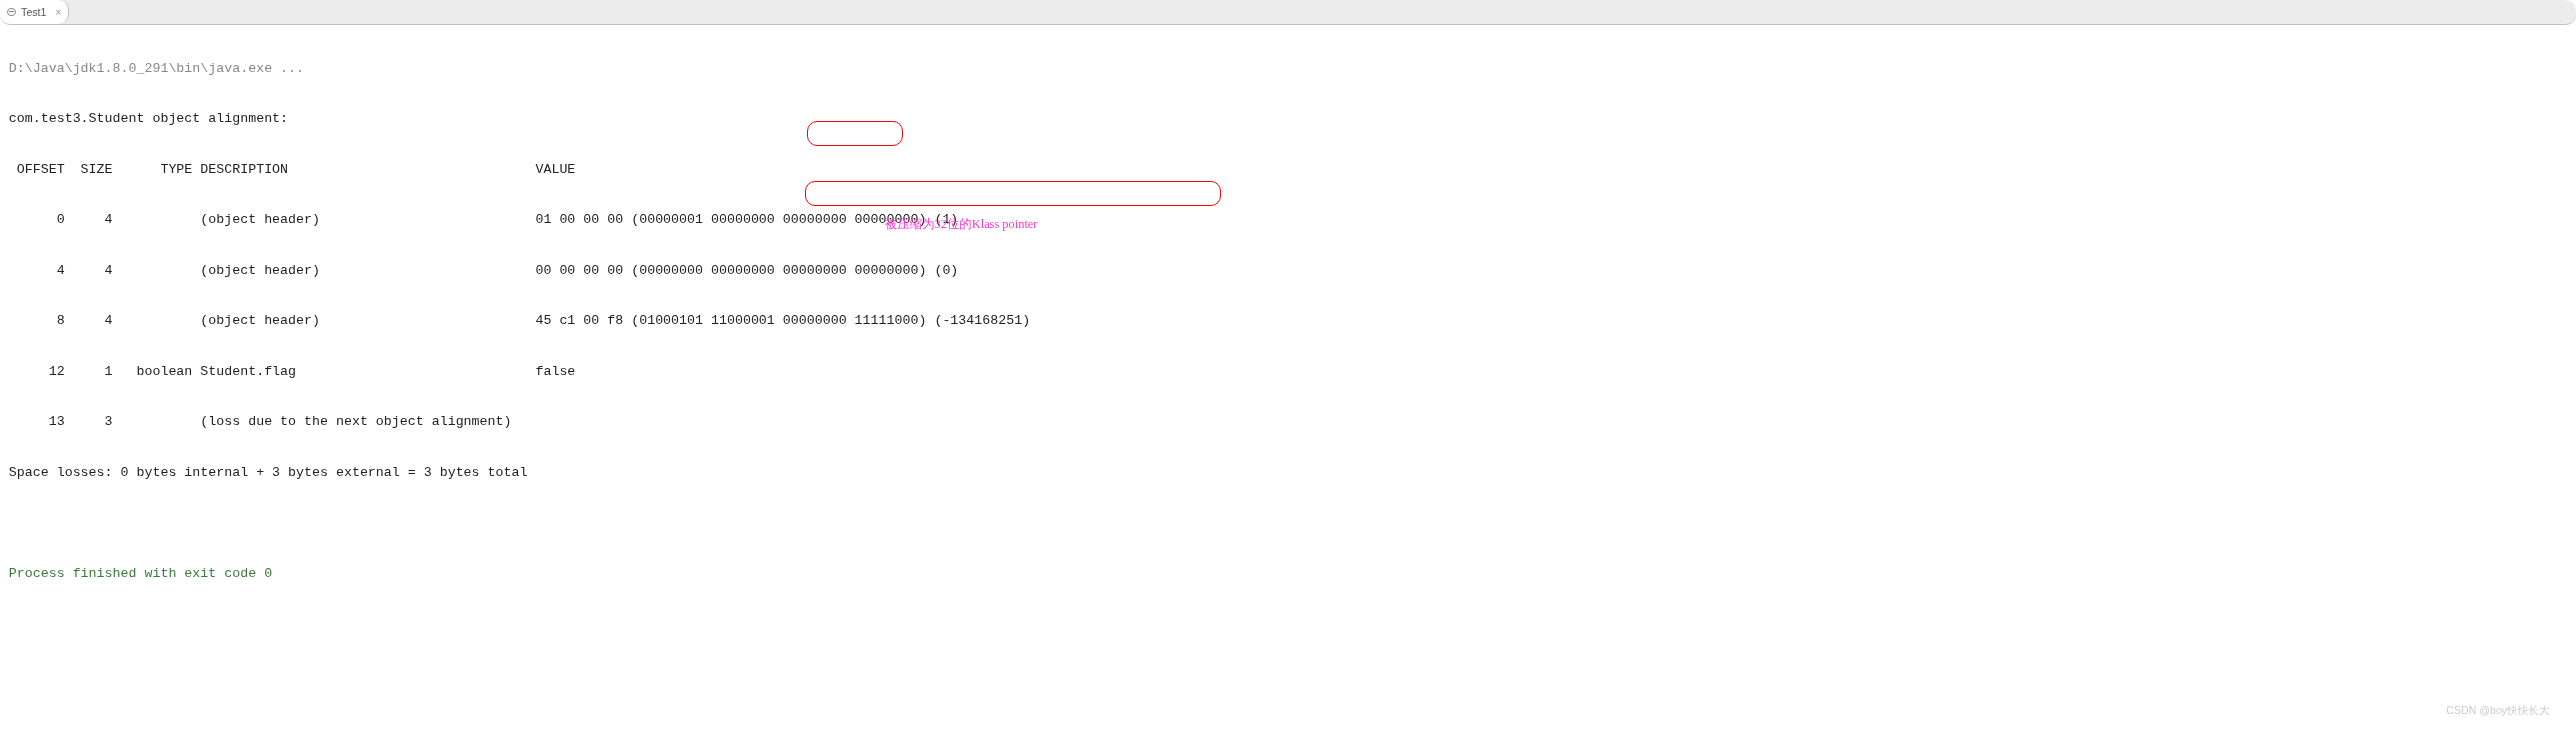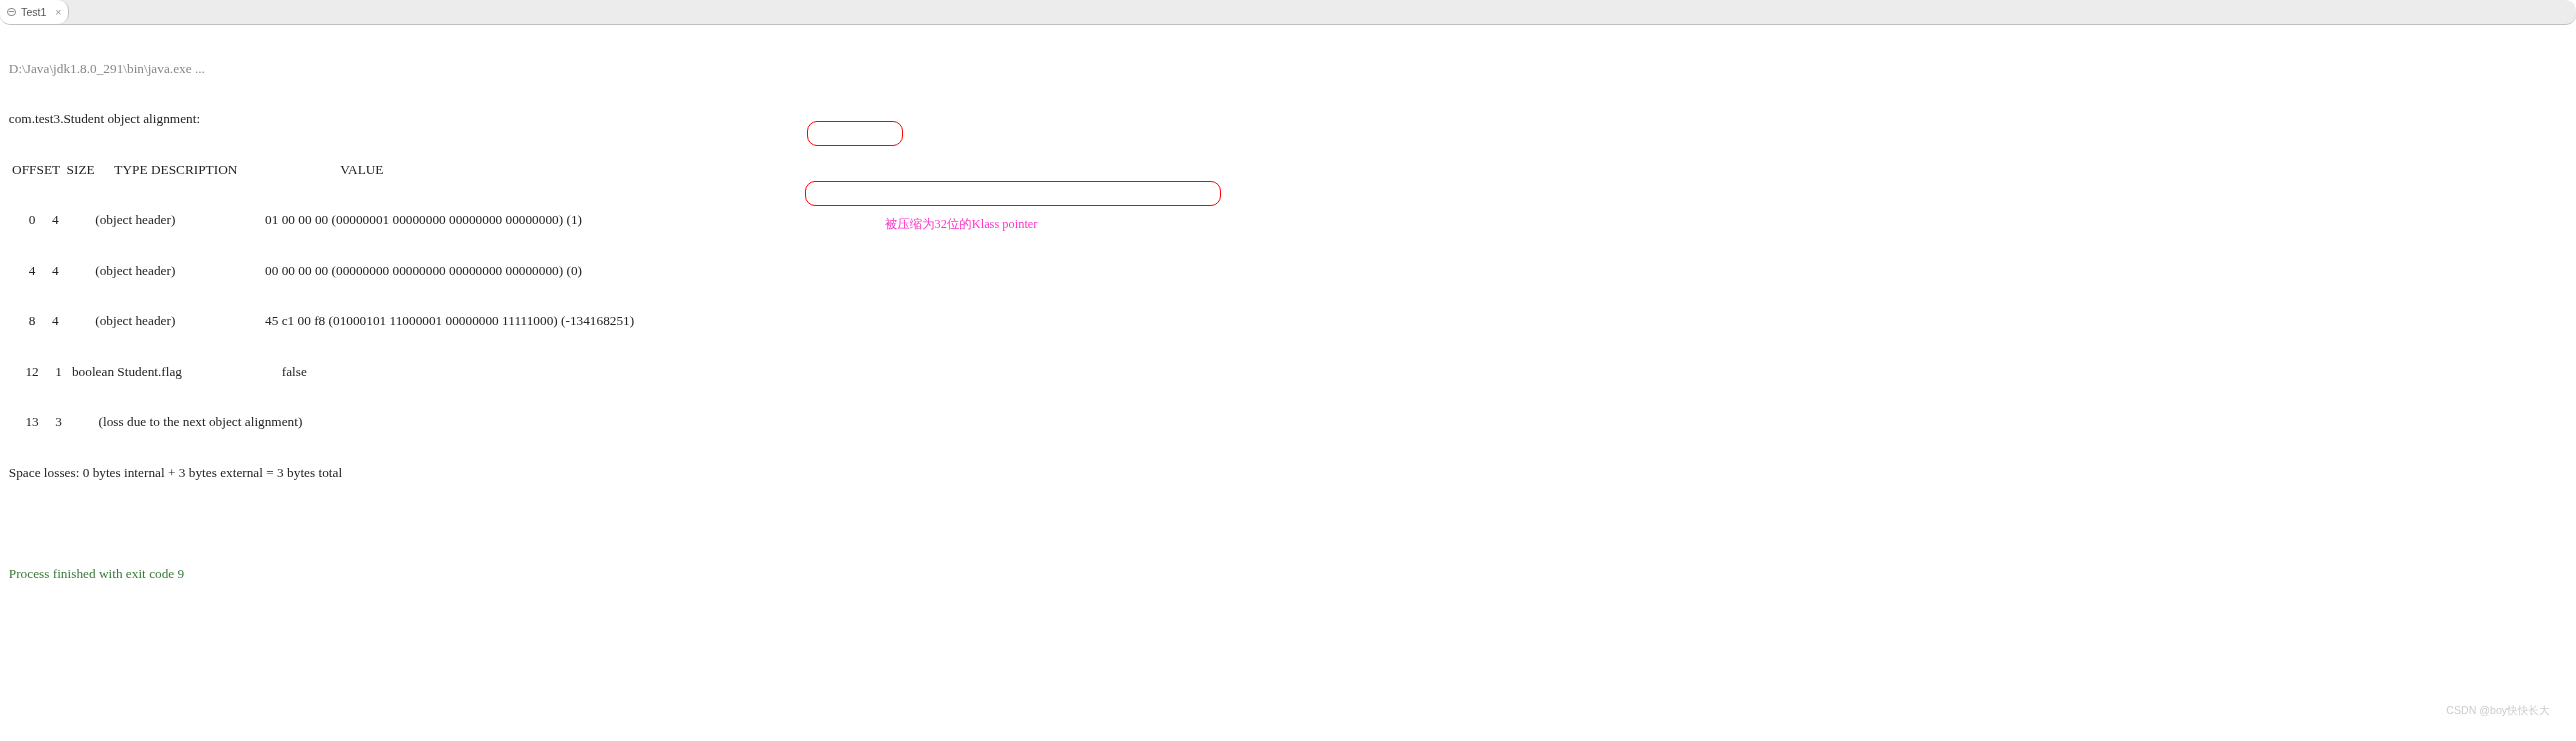--- a/index.html
+++ b/index.html
@@ -62,21 +62,20 @@
     }
     .console {
       padding: 5.3px 8.8px;
       line-height: 1.9;
       white-space: pre;
       position: relative;
     }
     .line {
       display: block;
       color: #222;
-      font-family: Liberation Serif, serif;
     }
     .line-exec {
       color: #888;
     }
     .line-exit {
       color: #3a7a3a;
     }
     .highlight-box-1 {
       position: absolute;
       border: 1.8px solid #ff0000;
@@ -128,21 +127,21 @@
 <span class="line">com.test3.Student object alignment:</span>
 <span class="line"> OFFSET  SIZE      TYPE DESCRIPTION                               VALUE</span>
 <span class="line">      0     4           (object header)                           01 00 00 00 (00000001 00000000 00000000 00000000) (1)</span>
 <span class="line">      4     4           (object header)                           00 00 00 00 (00000000 00000000 00000000 00000000) (0)</span>
 <span class="line">      8     4           (object header)                           45 c1 00 f8 (01000101 11000001 00000000 11111000) (-134168251)</span>
 <span class="line">     12     1   boolean Student.flag                              false</span>
 <span class="line">     13     3           (loss due to the next object alignment)</span>
 <span class="line">Space losses: 0 bytes internal + 3 bytes external = 3 bytes total</span>
 <span class="line"></span>
 <span class="line"></span>
-<span class="line line-exit">Process finished with exit code 9</span>
+<span class="line line-exit">Process finished with exit code 0</span>
 
   <div class="highlight-box-1"></div>
   <div class="highlight-box-2"></div>
   <div class="annotation">被压缩为32位的Klass pointer</div>
 </div>
 
 <div class="watermark">CSDN @boy快快长大</div>
 
 
 </body></html>

